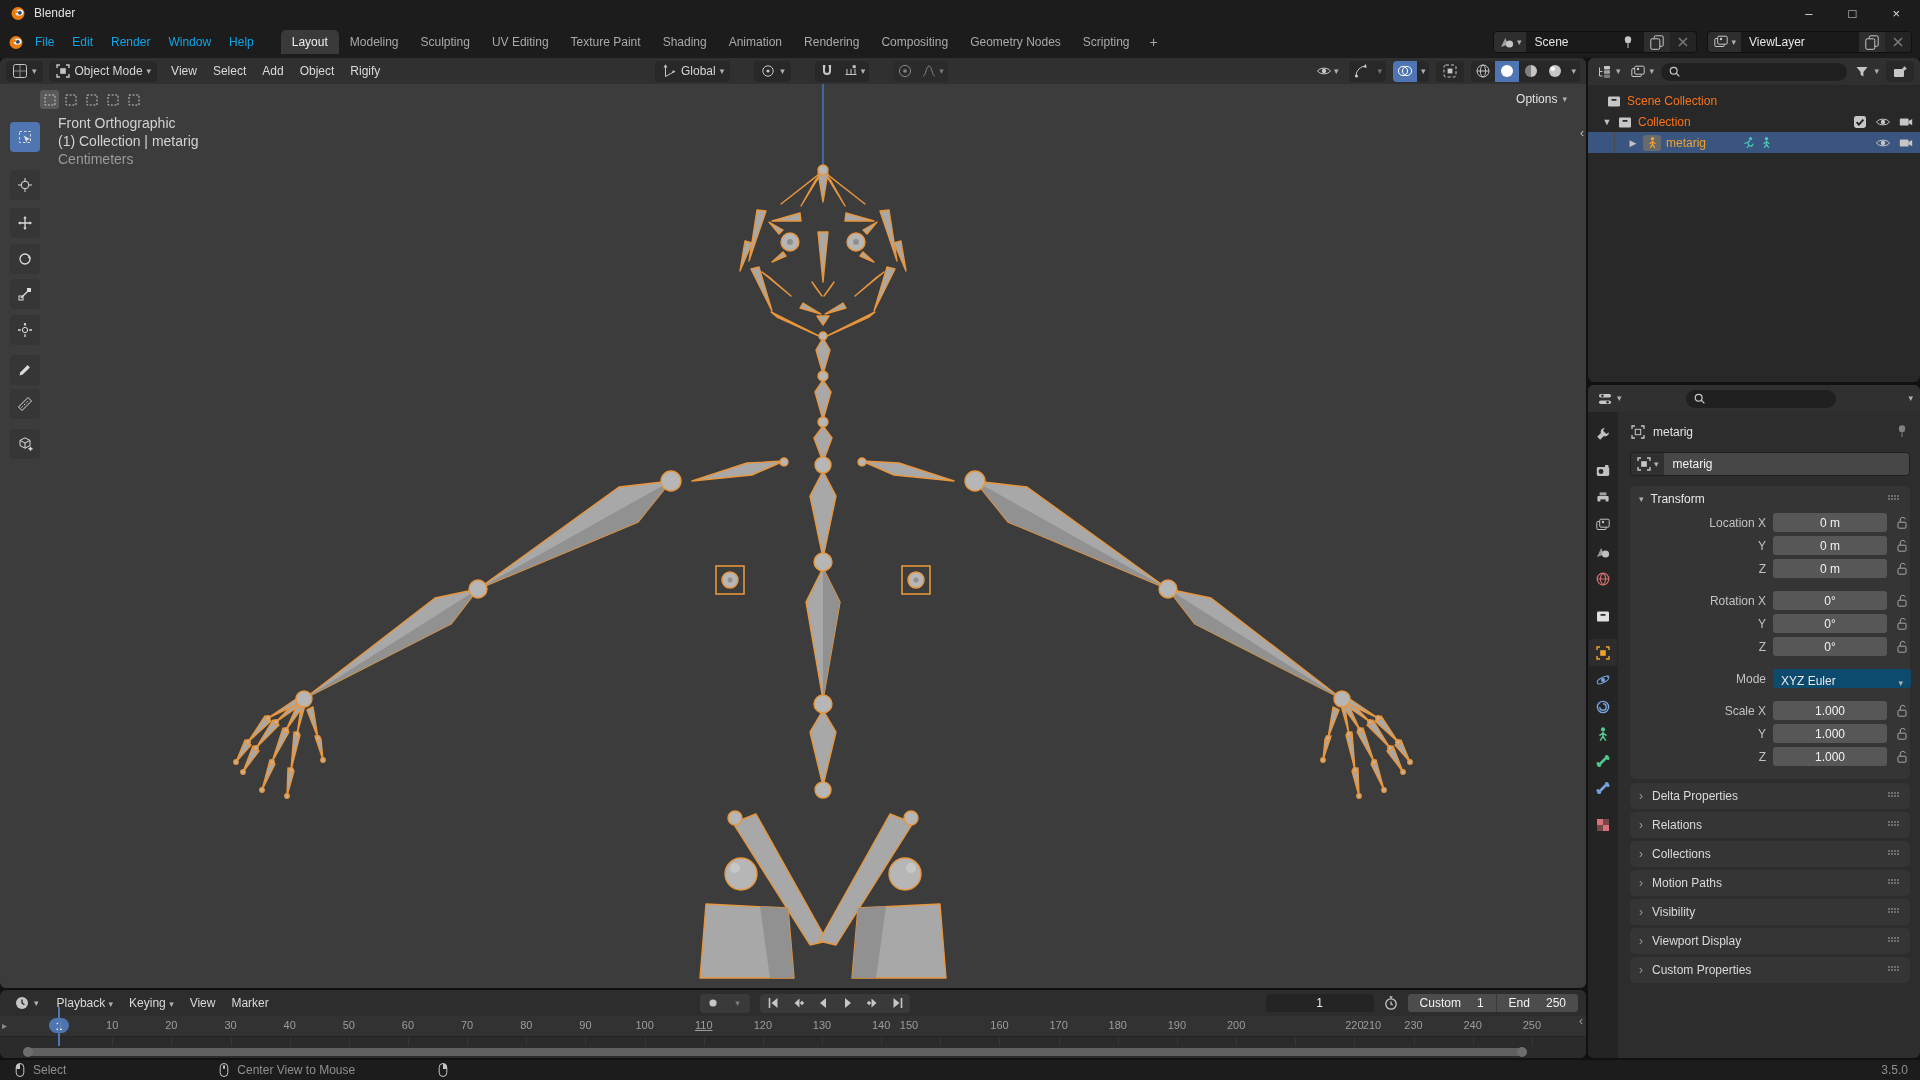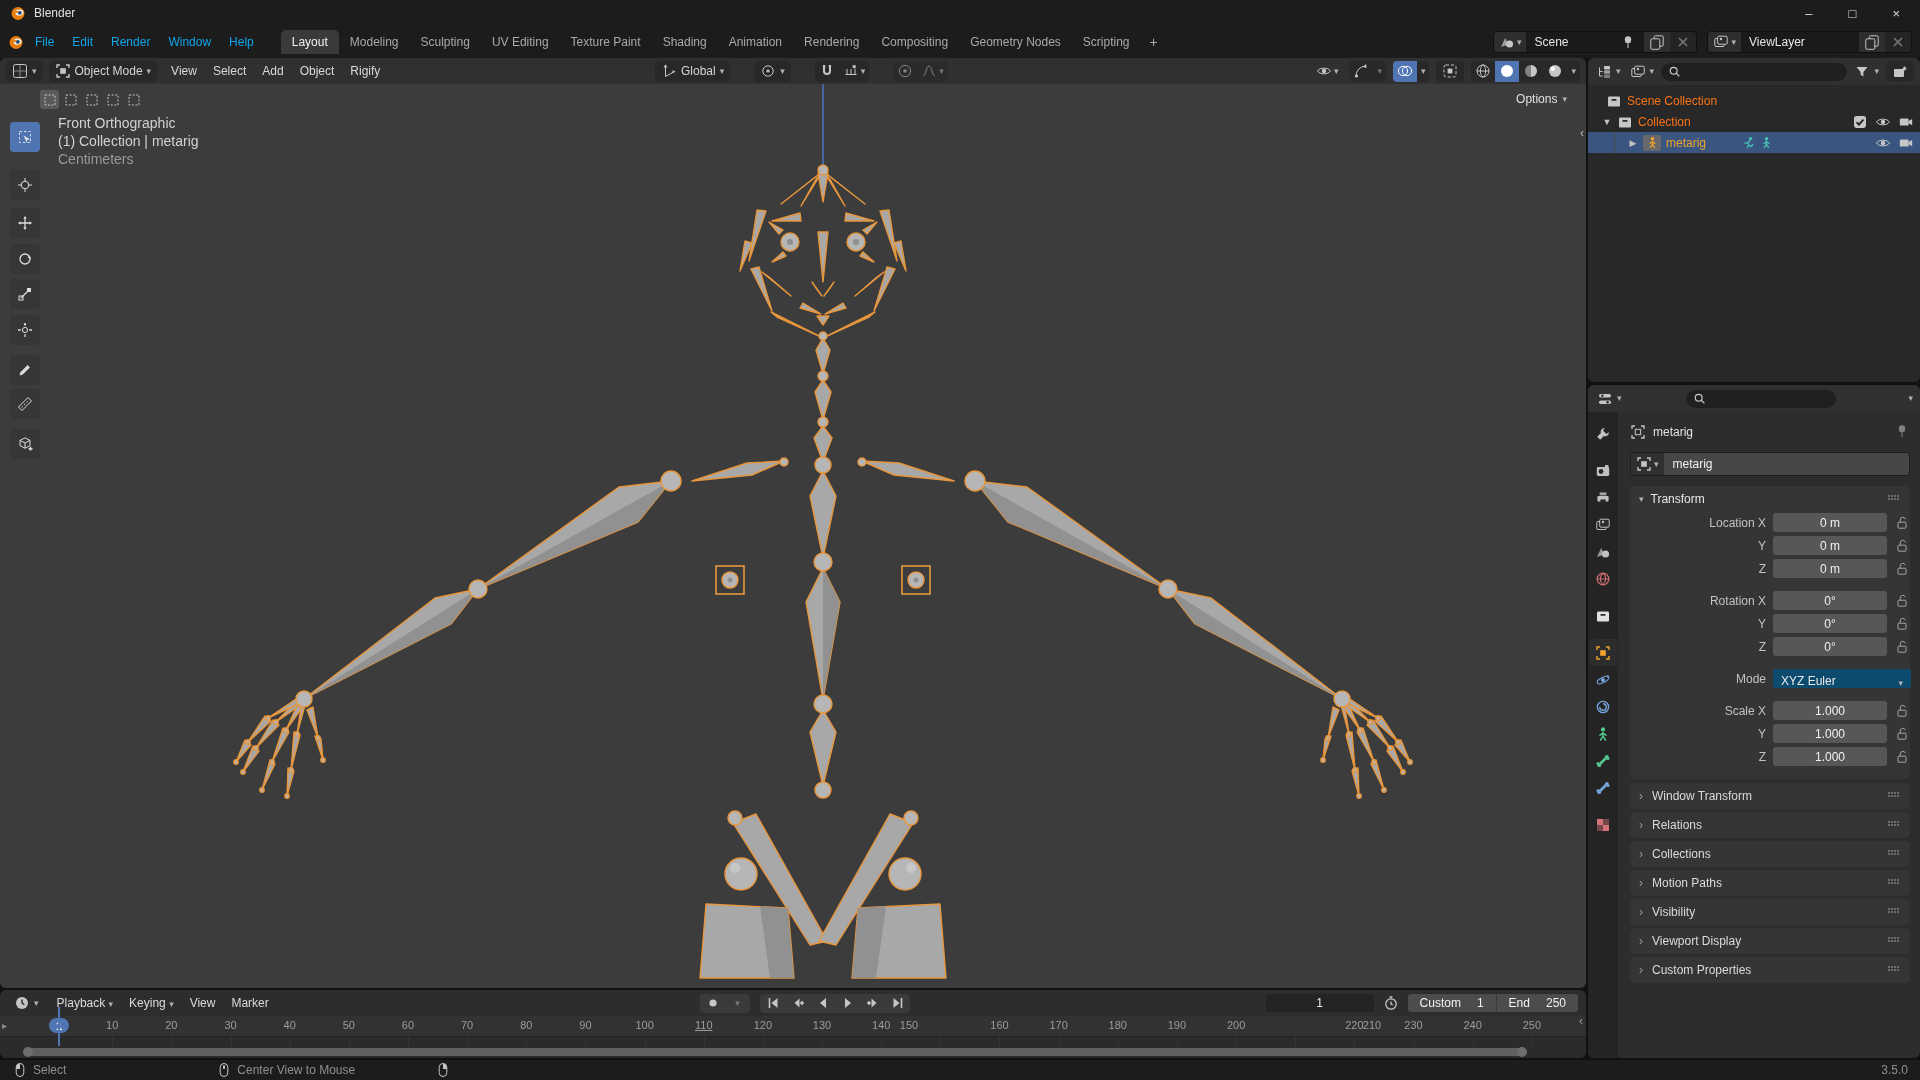--- a/index.html
+++ b/index.html
@@ -1243,21 +1243,21 @@
                   <rect x="4" y="7.2" width="8" height="6" rx="1" fill="none" stroke="currentColor"></rect>
                   <path d="M6.2 7V5a2.6 2.6 0 0 1 5.1-.8" fill="none" stroke="currentColor"></path>
                 </svg>
               </span>
             </div>
           </div>
       </div>
       <div id="cpanels">
           <div class="cpanel">
             <span class="carrow">›</span>
-            <span>Window Transform</span>
+            <span>Delta Properties</span>
             <span class="drag-dots"><span class="ic" style="color:#8a8a8a">
                 <svg viewBox="0 0 16 16">
                   <g fill="currentColor">
                     <circle cx="4" cy="6" r=".9"></circle>
                     <circle cx="7" cy="6" r=".9"></circle>
                     <circle cx="10" cy="6" r=".9"></circle>
                     <circle cx="13" cy="6" r=".9"></circle>
                     <circle cx="4" cy="9" r=".9"></circle>
                     <circle cx="7" cy="9" r=".9"></circle>
                     <circle cx="10" cy="9" r=".9"></circle>

